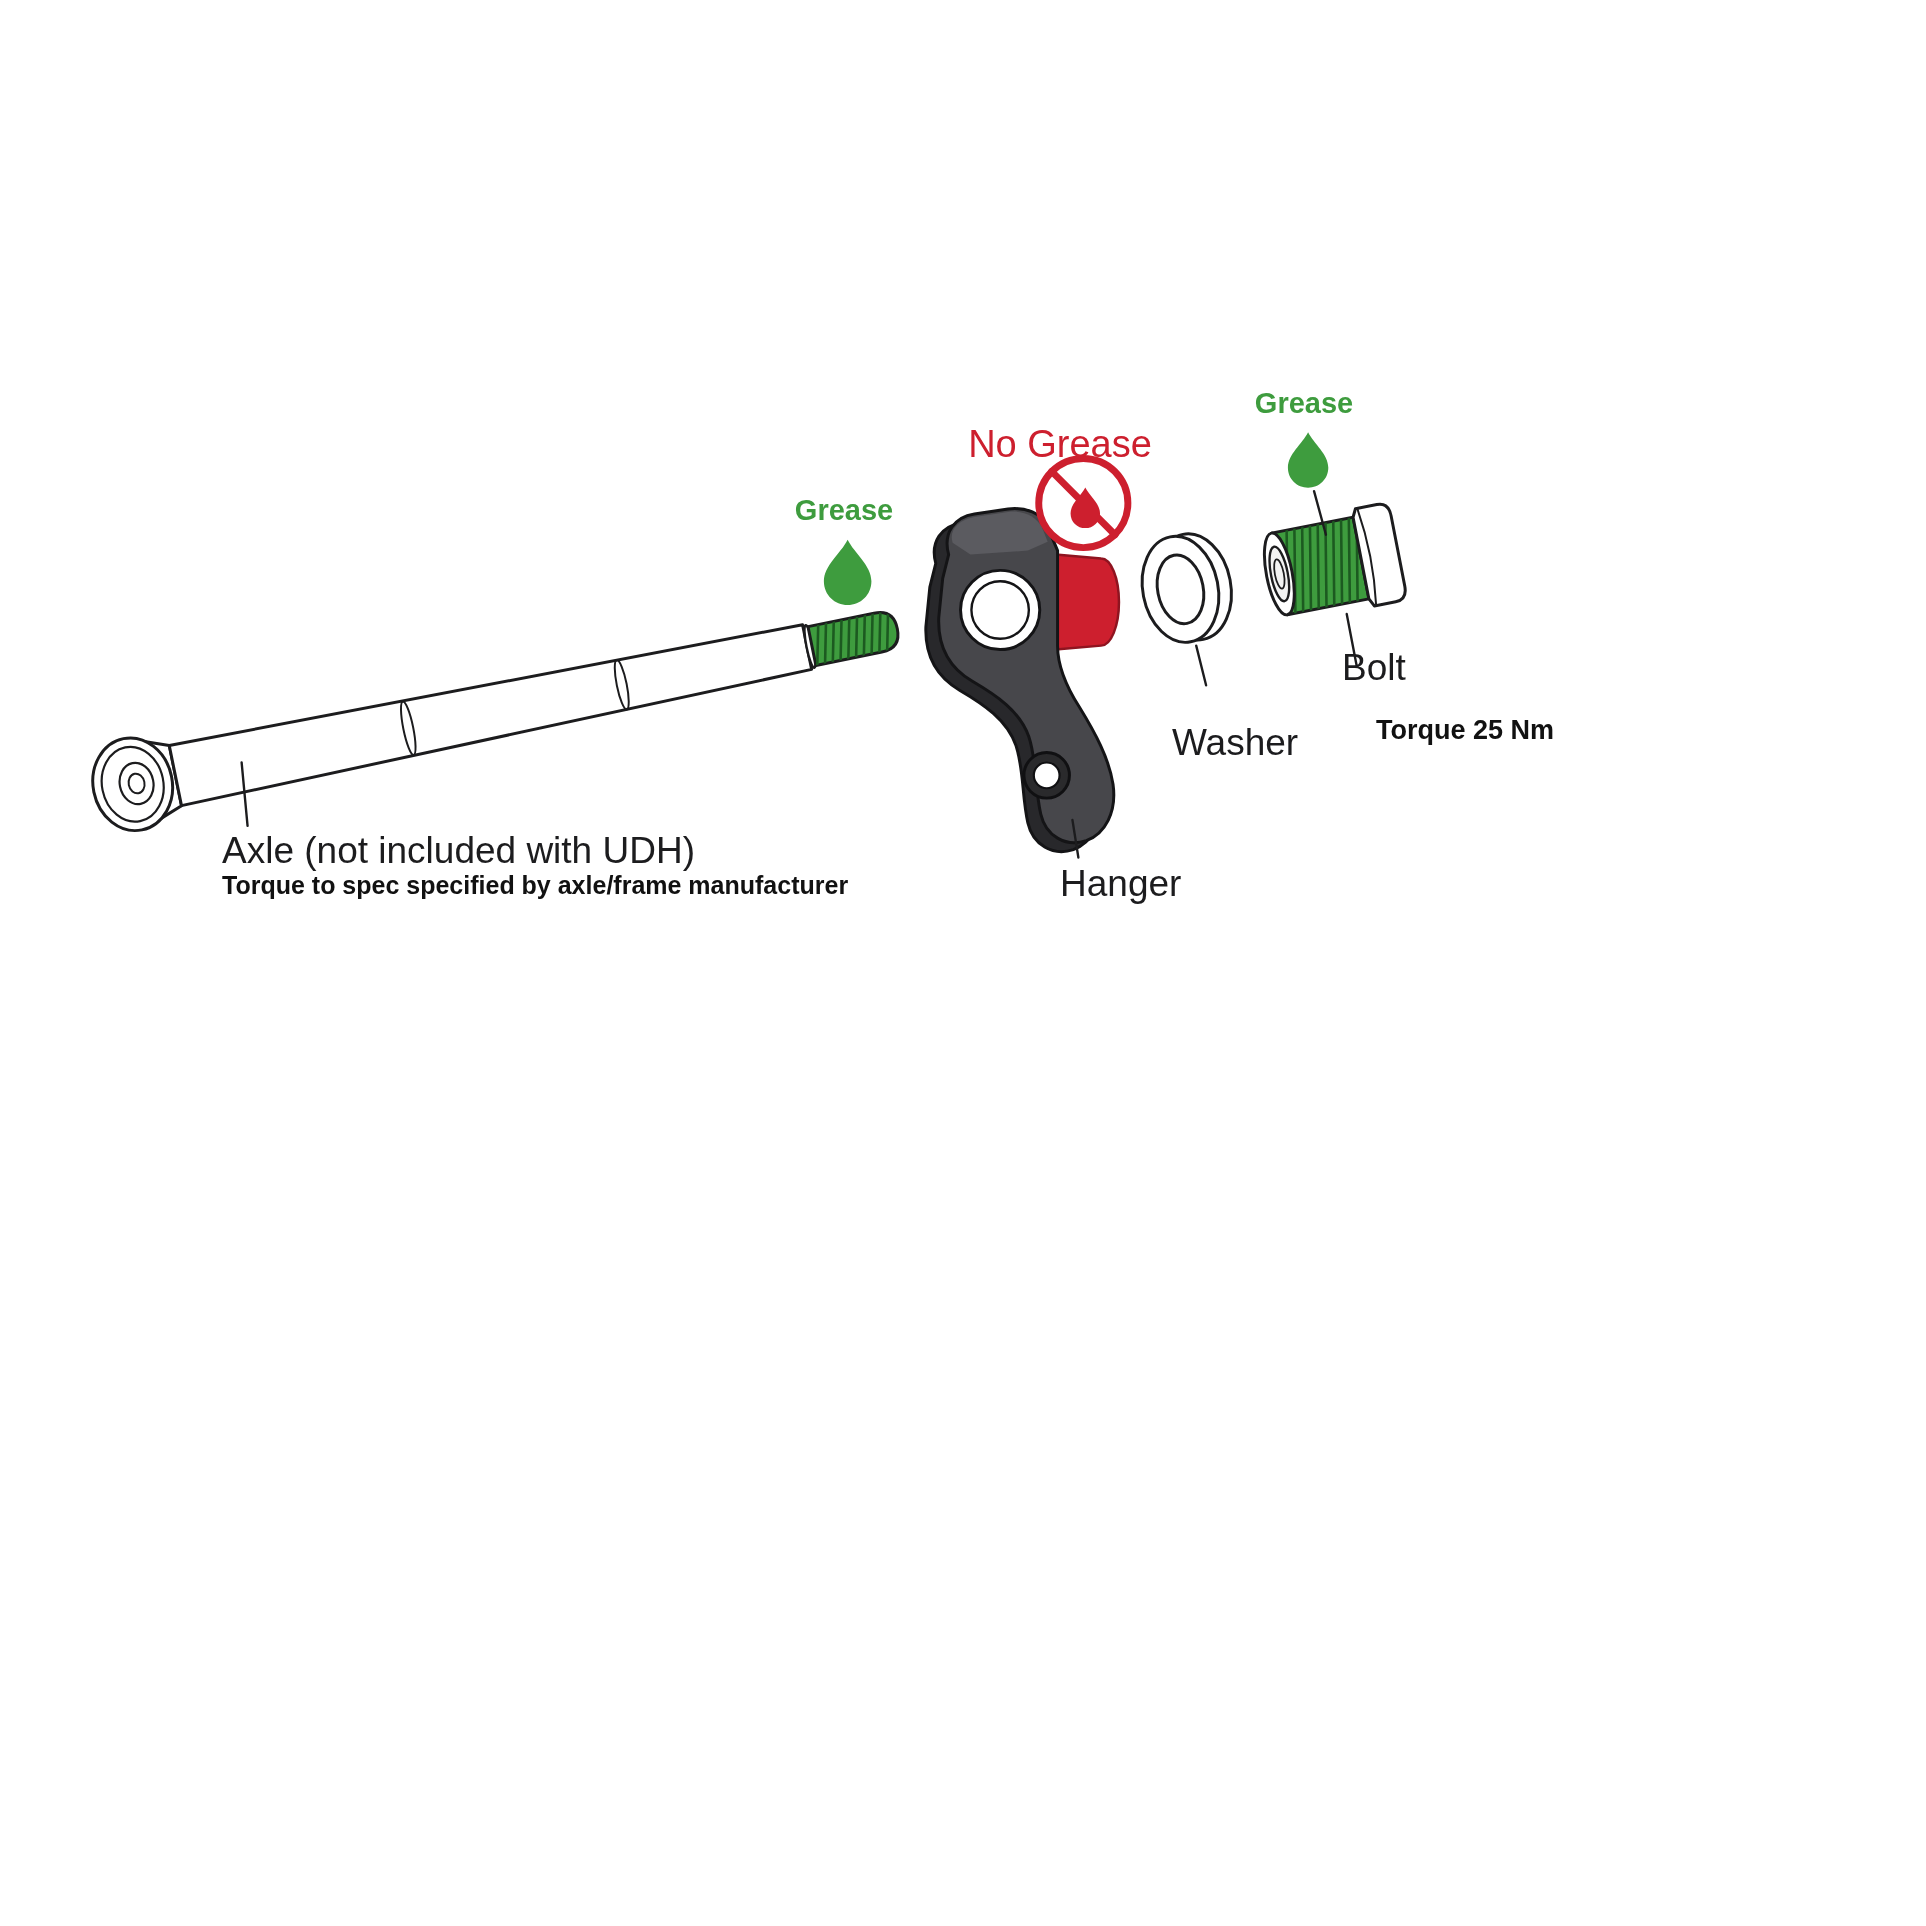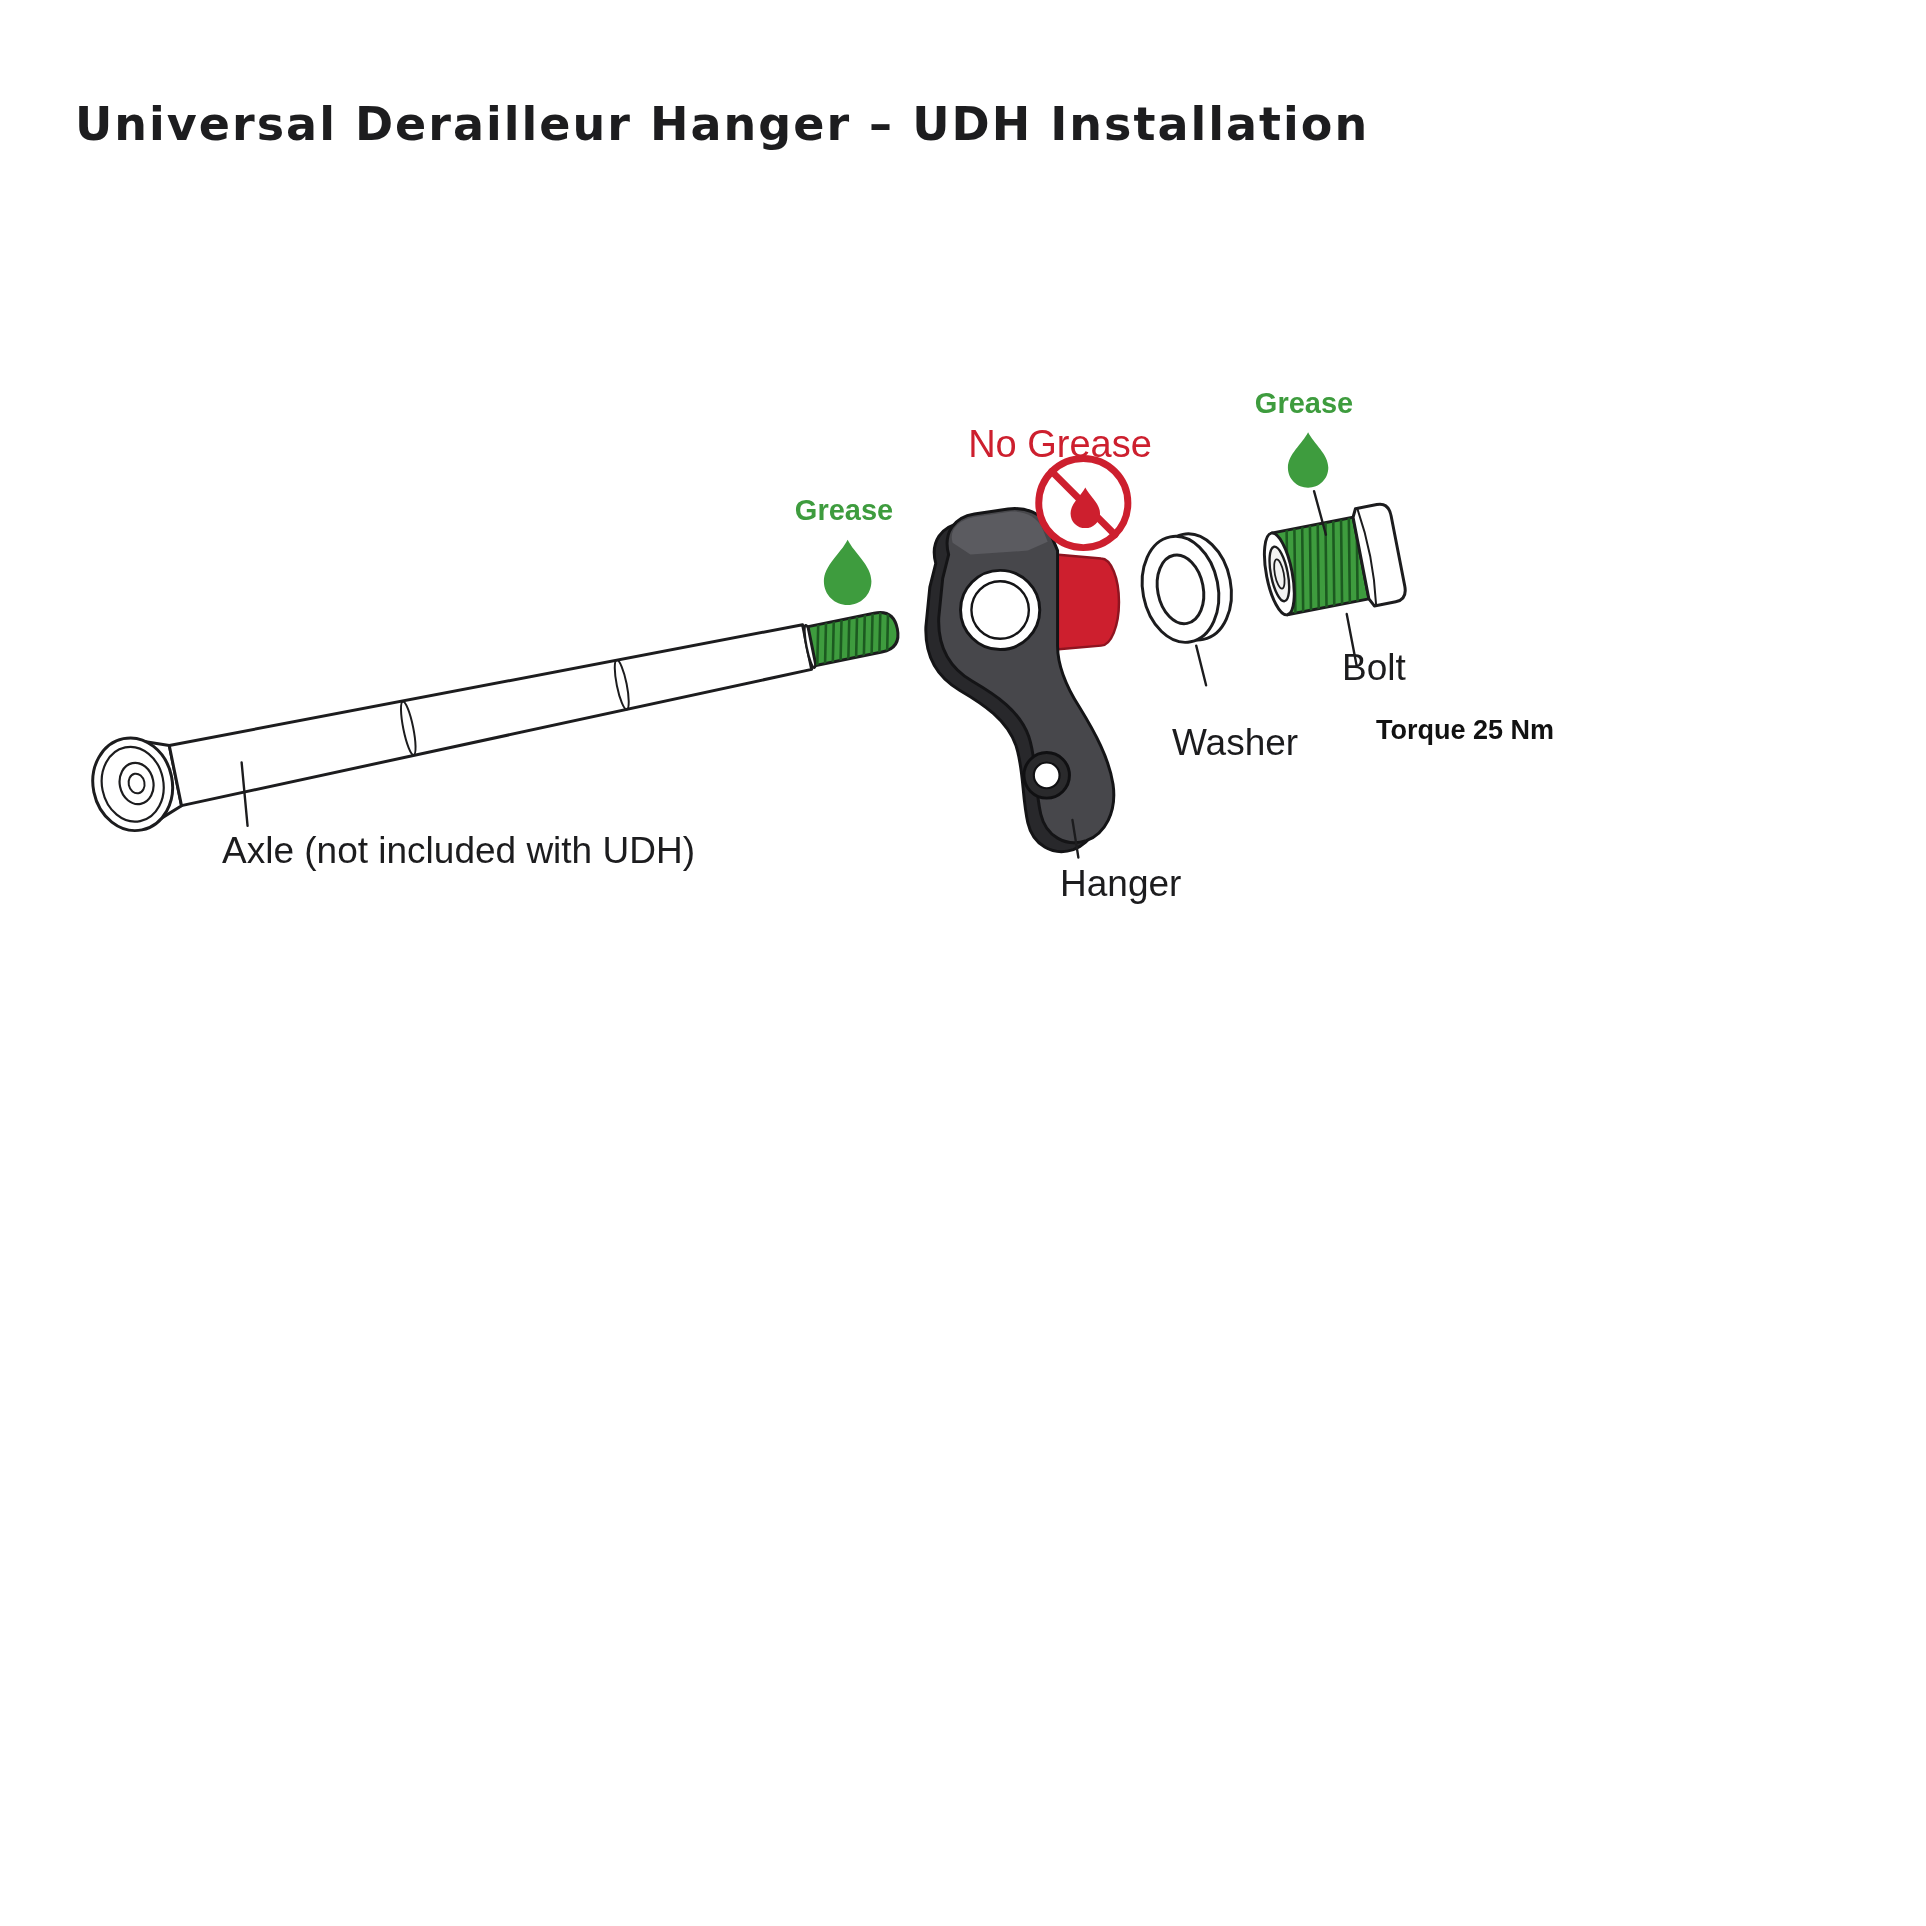--- a/index.html
+++ b/index.html
@@ -136,32 +136,32 @@
       <ellipse cx="2" cy="0" rx="13" ry="42" fill="#fff"></ellipse>
       <ellipse cx="2" cy="0" rx="8.5" ry="28" fill="#f2f2f2" stroke-width="2.4"></ellipse>
       <ellipse cx="2" cy="0" rx="4.5" ry="15" stroke-width="1.8"></ellipse>
     </g>
     <line x1="1360" y1="620" x2="1370" y2="672" class="ink" stroke-width="2.4"></line>
 
     <use href="#droplet-shape" transform="translate(1321,462) scale(0.85)" class="fill-green"></use>
     <line x1="1327" y1="496" x2="1339" y2="540" class="ink" stroke-width="2.4"></line>
   </svg>
 
-  <div class="label title">Universal Derailleur Hanger – UDH Installation</div>
 
   <div class="label grease-label centered" style="left:844px;top:495px;">Grease</div>
 
   <div class="label nogrease-label centered" style="left:1060px;top:424px;">No Grease</div>
 
   <div class="label grease-label centered" style="left:1304px;top:388px;">Grease</div>
 
   <div class="label part-label" style="left:1172px;top:691px;margin-top:32px;">Washer</div>
 
   <div class="label part-label" style="left:1342px;top:648px;">Bolt</div>
 
   <div class="label torque-note" style="left:1376px;top:716px;">Torque 25 Nm</div>
 
   <div class="label part-label" style="left:222px;top:831px;">Axle (not included with UDH)</div>
 
+  <div class="label part-note" style="left:222px;top:872px;">Torque to spec specified by axle/frame manufacturer</div>
 
   <div class="label part-label" style="left:1036px;top:864px;margin-left:24px;">Hanger</div>
 </div>
 
 
 </body></html>

